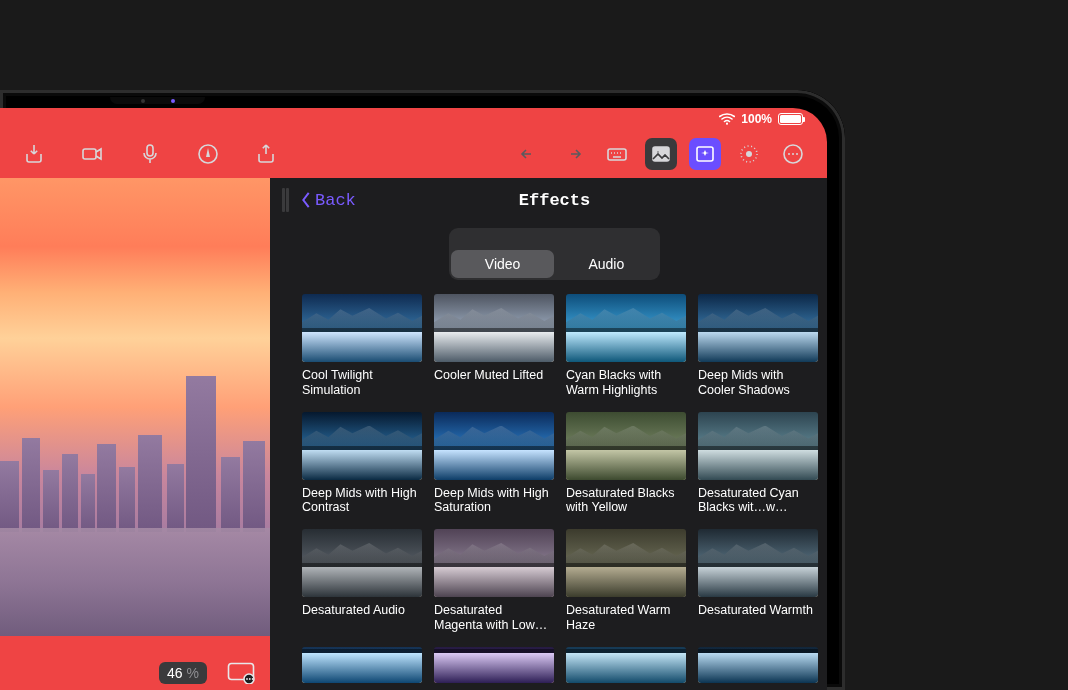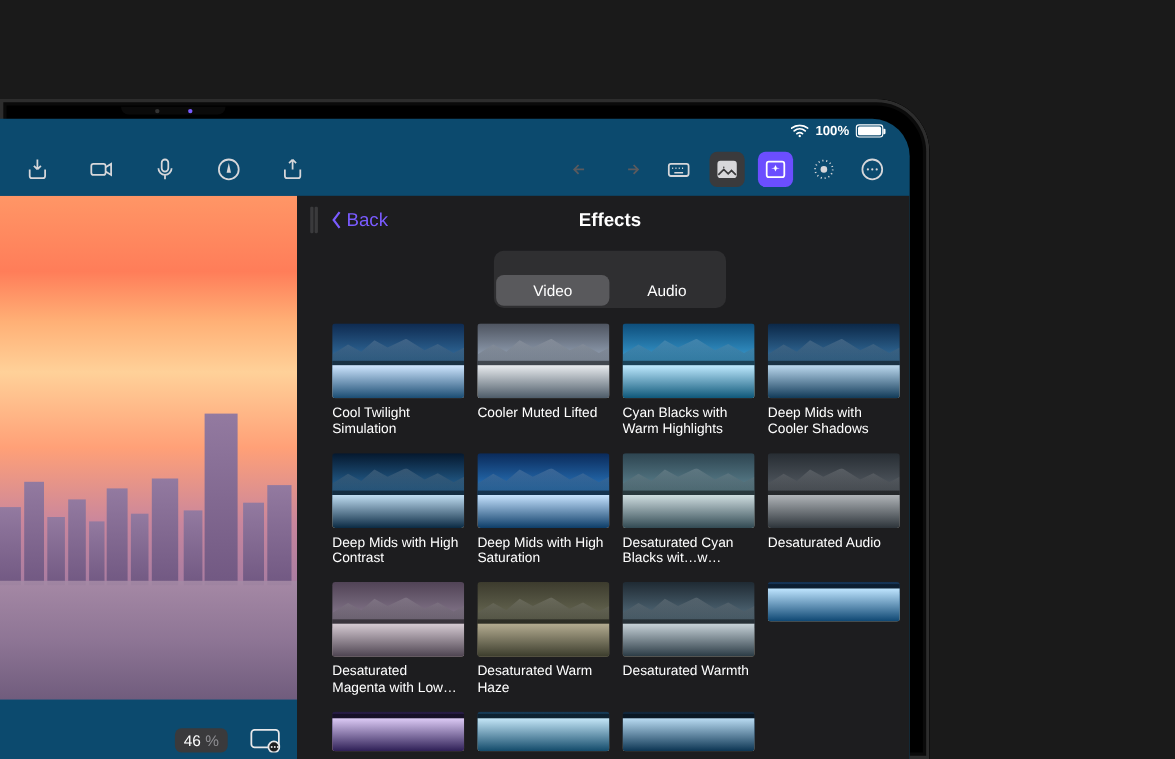--- a/index.html
+++ b/index.html
@@ -27,21 +27,21 @@
   
   .notch { position:absolute; top:7px; left:110px; width:95px; height:7px; background:#0a0a0a; border-radius:0 0 8px 8px; display:flex; align-items:center; justify-content:center; gap:26px;}
   .notch-dot { width:4px; height:4px; border-radius:50%; background:#333;}
   .notch-dot.hall { background:#7a5bff;}
   
   .screen {
     position: relative;
     width: 100%;
     height: 100%;
     border-radius: 0 34px 0 0;
-    background: #0c4a6e;
+    background: #ef4444;
     overflow: hidden;
   }
   
   .status-bar {
     height: 22px;
     display: flex;
     align-items: center;
     justify-content: flex-end;
     gap: 6px;
     padding: 0 24px 0 0;
@@ -101,20 +101,21 @@
     background: #1d1d1f;
     display: flex;
     flex-direction: column;
     padding: 0 0 0 12px;
   }
   .effects-header {
     display: flex;
     align-items: center;
     height: 44px;
     position: relative;
+    font-family: Liberation Mono, monospace;
   }
   .back-btn { display:flex; align-items:center; color:#7a5bff; font-size:17px; gap:3px; padding-left:18px; cursor:pointer;}
   .back-btn svg{ width:12px; height:18px; fill:none; stroke:#7a5bff; stroke-width:2.2;}
   .panel-title { position:absolute; left:0; right:0; text-align:center; color:#fff; font-weight:600; font-size:17px; pointer-events:none;}
   .drag-handle{ position:absolute; left:0; top:10px; bottom:10px; width:7px; display:flex; gap:1px;}
   .drag-handle span{flex:1;background:#3a3a3c;border-radius:1px;}
   
   .seg-wrap{display:flex;justify-content:center;margin:6px 0 14px 0;}
   .seg{ display:flex; background:#2f2f31; border-radius:9px; padding:2px;}
   .seg button{ border:none; background:transparent; color:#fff; font-size:14px; padding:6px 34px; border-radius:7px; cursor:pointer;margin-top:20px;}
@@ -338,20 +339,29 @@
               <div class="thumb">
                 <div class="thumb-sky" style="background:linear-gradient(180deg,#0a2a5a 0%,#2d7ec7 55%,#ffb674 100%)"></div>
                 <div class="thumb-mtn"></div>
                 <div class="thumb-shore"></div>
                 <div class="thumb-lake" style="background:linear-gradient(180deg,#c6e3ff 0%,#0d3d68 100%)"></div>
               </div>
               <div class="effect-label">Deep Mids with High Saturation</div>
             </div>
             <div class="effect-item">
               <div class="thumb">
+                <div class="thumb-sky" style="background:linear-gradient(180deg,#3d4c31 0%,#768664 55%,#c9c497 100%)"></div>
+                <div class="thumb-mtn"></div>
+                <div class="thumb-shore"></div>
+                <div class="thumb-lake" style="background:linear-gradient(180deg,#c3c6a6 0%,#3d4a2f 100%)"></div>
+              </div>
+              <div class="effect-label">Desaturated Blacks with Yellow</div>
+            </div>
+            <div class="effect-item">
+              <div class="thumb">
                 <div class="thumb-sky" style="background:linear-gradient(180deg,#2d4450 0%,#628996 55%,#d6d2c2 100%)"></div>
                 <div class="thumb-mtn"></div>
                 <div class="thumb-shore"></div>
                 <div class="thumb-lake" style="background:linear-gradient(180deg,#cfdde0 0%,#324a53 100%)"></div>
               </div>
               <div class="effect-label">Desaturated Cyan Blacks wit…w Contrast</div>
             </div>
             <div class="effect-item">
               <div class="thumb">
                 <div class="thumb-sky" style="background:linear-gradient(180deg,#272d33 0%,#596068 55%,#b1a79a 100%)"></div>

